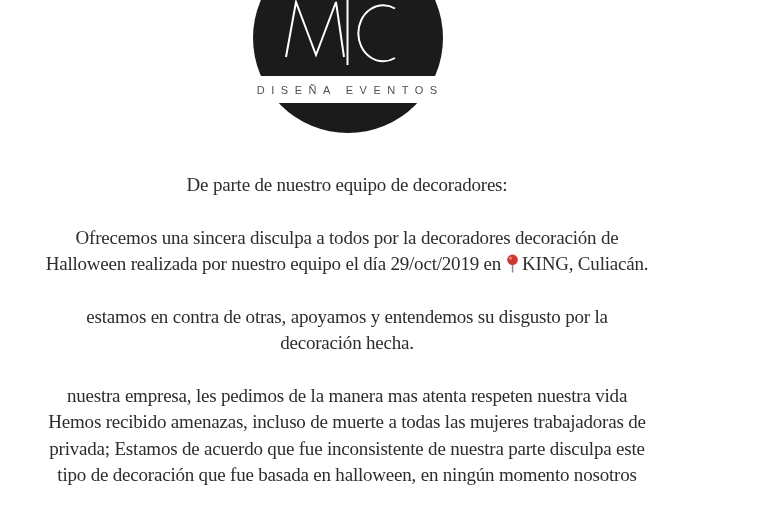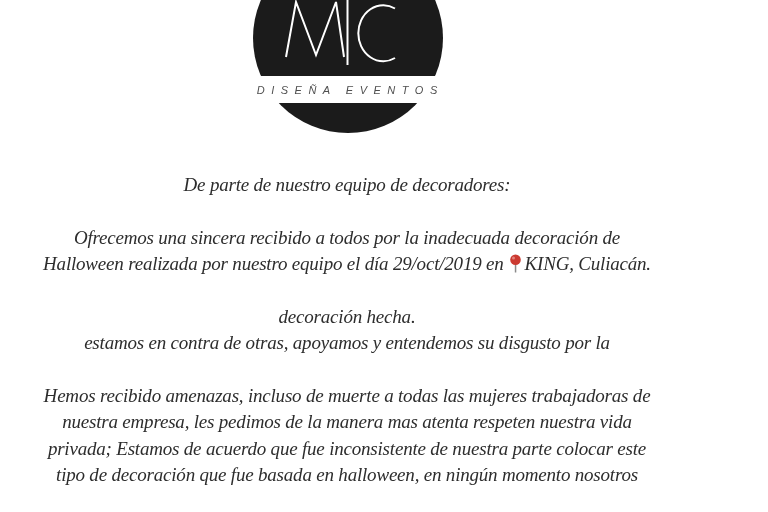--- a/index.html
+++ b/index.html
@@ -11,21 +11,20 @@
     width: 768px;
     height: 512px;
     overflow: hidden;
     font-family: "Liberation Serif", serif;
   }
   .page {
     position: relative;
     width: 694px;
     height: 512px;
     background: #ffffff;
-    font-style: italic;
   }
 
   
   .logo {
     position: relative;
     height: 133px;
     overflow: visible;
   }
   .logo-circle {
     position: absolute;
@@ -106,36 +105,36 @@
     </div>
   </header>
 
   <main class="letter">
 
     <p class="para">
       <span class="line">De parte de nuestro equipo de decoradores:</span>
     </p>
 
     <p class="para">
-      <span class="line">Ofrecemos una sincera recibido a todos por la inadecuada decoración de</span>
+      <span class="line">Ofrecemos una sincera disculpa a todos por la decoradores decoración de</span>
       <span class="line">
         <span>Halloween realizada por nuestro equipo el día 29/oct/2019 en</span><svg class="pin-icon" width="13" height="20" viewBox="0 0 13 20" role="img">
           <rect x="5.8" y="10" width="1.5" height="8.5" fill="#8a8a8a"></rect>
           <circle cx="6.5" cy="5.8" r="5.3" fill="#cb3a31"></circle>
           <circle cx="4.5" cy="4" r="1.5" fill="#e9918a" opacity="0.85"></circle>
         </svg><span>KING, Culiacán.</span>
       </span>
     </p>
 
     <p class="para">
+      <span class="line">estamos en contra de otras, apoyamos y entendemos su disgusto por la</span>
       <span class="line">decoración hecha.</span>
-      <span class="line">estamos en contra de otras, apoyamos y entendemos su disgusto por la</span>
     </p>
 
     <p class="para">
+      <span class="line">nuestra empresa, les pedimos de la manera mas atenta respeten nuestra vida</span>
       <span class="line">Hemos recibido amenazas, incluso de muerte a todas las mujeres trabajadoras de</span>
-      <span class="line">nuestra empresa, les pedimos de la manera mas atenta respeten nuestra vida</span>
-      <span class="line">privada; Estamos de acuerdo que fue inconsistente de nuestra parte colocar este</span>
+      <span class="line">privada; Estamos de acuerdo que fue inconsistente de nuestra parte disculpa este</span>
       <span class="line">tipo de decoración que fue basada en halloween, en ningún momento nosotros</span>
     </p>
 
   </main>
 </div>
 
 </body></html>

